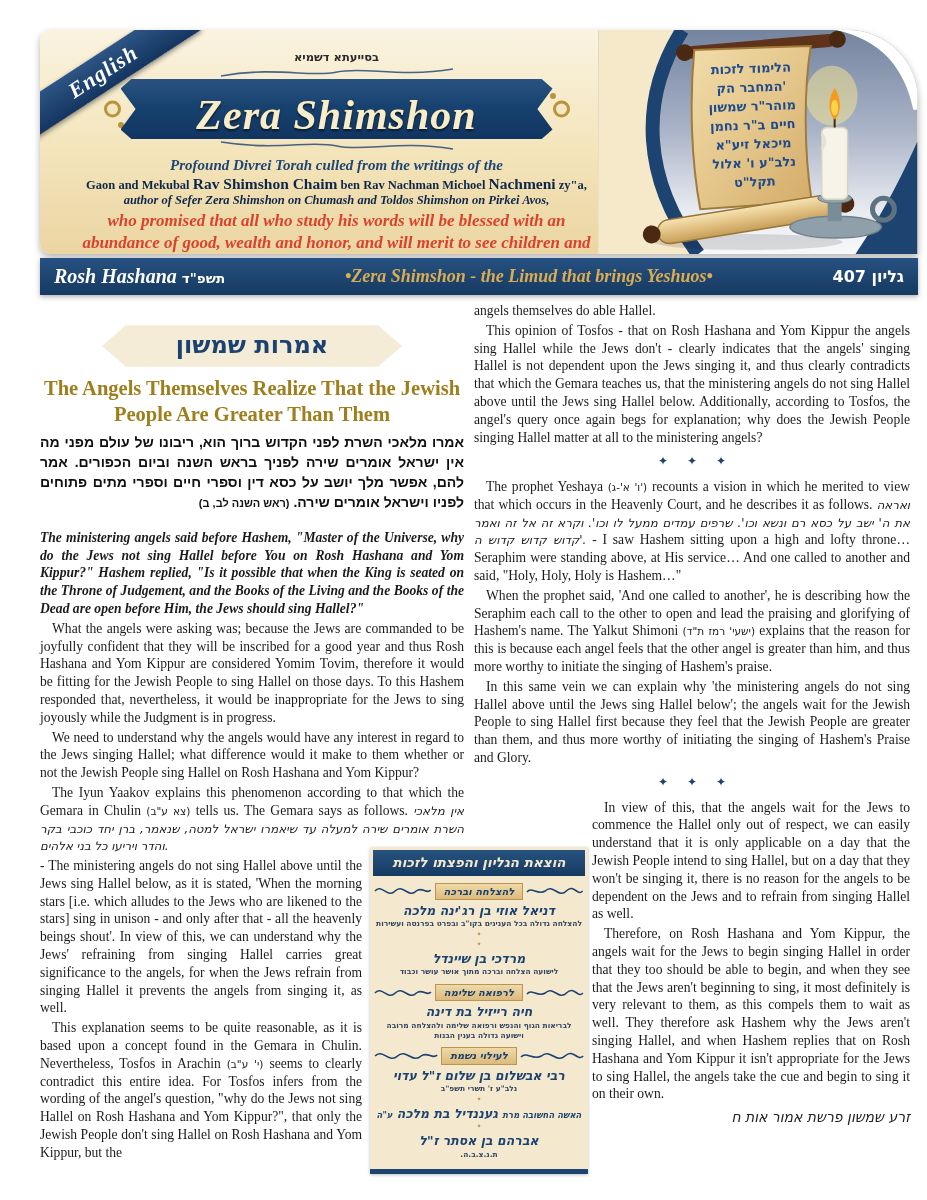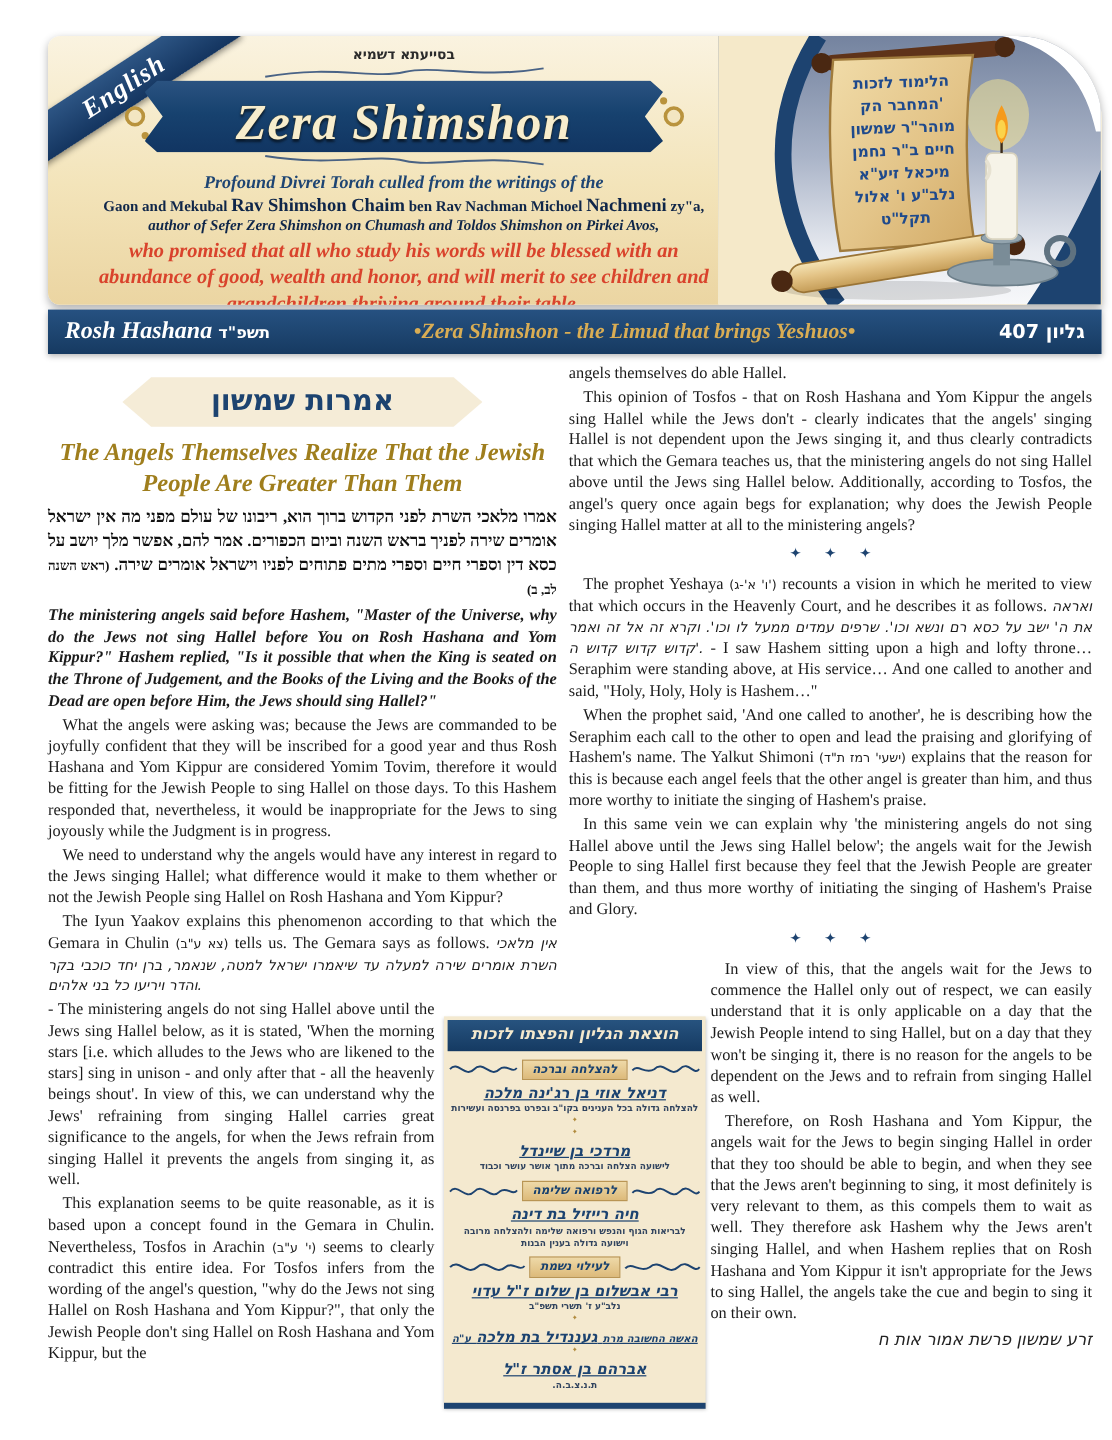--- a/index.html
+++ b/index.html
@@ -9,21 +9,21 @@
   
   .masthead{position:absolute;left:40px;top:30px;width:878px;height:224px;overflow:hidden;
             border-radius:10px 70px 0 10px;box-shadow:0 3px 7px rgba(0,0,0,.3);
             background:linear-gradient(180deg,#faf3e0 0%,#f3e4ba 55%,#ebd5a2 100%);}
   .mast-art{position:absolute;top:0;right:0;width:320px;height:224px;}
   .mast-art svg{display:block;width:100%;height:100%;}
   .ribbon{position:absolute;left:-42px;top:24px;width:210px;transform:rotate(-33deg);
           background:linear-gradient(180deg,#2d5584,#143560);color:#fff;text-align:center;
           font-style:italic;font-weight:bold;font-size:22px;padding:5px 0;letter-spacing:1px;
           box-shadow:0 2px 5px rgba(0,0,0,.45);}
-  .mast-center{position:absolute;left:24px;top:8px;width:545px;text-align:center;}
+  .mast-center{position:absolute;left:24px;top:20px;width:545px;text-align:center;}
   .bsd{font-family:"DejaVu Sans",sans-serif;font-weight:bold;font-size:11.5px;color:#2b2b2b;margin-bottom:2px;}
   .flourish{height:13px;line-height:0;}
   .plaque-wrap{position:relative;width:470px;margin:0 auto;}
   .plaque{position:relative;width:432px;height:60px;margin:0 auto;display:flex;align-items:flex-end;justify-content:center;
           background:linear-gradient(180deg,#2b5381 0%,#17426f 45%,#113562 100%);
           clip-path:polygon(2.5% 0,97.5% 0,100% 16%,96.5% 50%,100% 84%,97.5% 100%,2.5% 100%,0 84%,3.5% 50%,0 16%);}
   .plaque-title{margin:0;font-size:42px;font-style:italic;font-weight:bold;color:#f7edcd;
           text-shadow:0 2px 2px rgba(0,0,0,.55),0 0 1px #5c4a14;letter-spacing:1px;white-space:nowrap;}
   .ring{position:absolute;top:50%;width:11px;height:11px;border:3px solid #b9933d;border-radius:50%;
         transform:translateY(-50%);background:#f3e6c2;}
@@ -44,33 +44,33 @@
   .tb-left{color:#fff;font-weight:bold;font-style:italic;font-size:20px;}
   .tb-left .he{font-size:13.5px;font-family:"DejaVu Sans",sans-serif;font-style:normal;}
   .tb-center{color:#d9ad54;font-weight:bold;font-style:italic;font-size:18px;}
   .tb-right{color:#fff;font-weight:bold;font-size:16px;font-family:"DejaVu Sans",sans-serif;direction:rtl;}
 
   
   .main{position:absolute;left:40px;top:302px;width:878px;height:890px;font-size:13.6px;
         line-height:1.31;text-align:justify;}
   .main p{margin:0 0 2px;text-indent:12px;}
   .main p.noind{text-indent:0;}
-  .col-left{position:absolute;left:0;top:11px;width:424px;}
+  .col-left{position:absolute;left:0;top:22px;width:424px;}
   .col-right{position:absolute;left:434px;top:0;width:436px;}
   .narrow-l{width:322px;}
   .narrow-r{width:318px;margin-left:auto;}
 
   .banner{width:300px;height:44px;margin:0 auto;display:flex;align-items:center;justify-content:center;
           background:#f5ecd7;filter:drop-shadow(0 1px 1px rgba(120,100,60,.55));
           clip-path:polygon(0 50%,8% 3%,92% 3%,100% 50%,92% 97%,8% 97%);}
   .banner-text{direction:rtl;font-family:"DejaVu Sans",sans-serif;font-weight:bold;font-size:24px;color:#1c4370;}
-  .heading{text-align:center;font-size:20.5px;line-height:1.25;font-weight:bold;font-style:italic;
+  .heading{text-align:center;font-size:20.5px;line-height:1.25;font-weight:bold;
            color:#9f7e1d;margin:8px 0 6px;}
-  .heb-quote{direction:rtl;text-align:justify;font-family:Liberation Serif, serif;font-weight:bold;
-             font-size:14px;line-height:1.42;color:#101010;margin:2px 0 2px;}
+  .heb-quote{direction:rtl;text-align:justify;font-family:Liberation Sans, sans-serif;font-weight:bold;
+             font-size:14px;line-height:1.42;color:#101010;margin:2px 0 16px;}
   .heb-quote .src{font-size:11px;}
   .translation{font-weight:bold;font-style:italic;margin-bottom:5px;}
   .he-inline{font-family:"DejaVu Sans",sans-serif;font-style:italic;font-size:11.8px;}
   .ref{font-family:"DejaVu Sans",sans-serif;font-size:10.5px;}
   .sep{text-align:center;color:#1d4370;font-size:12px;word-spacing:16px;margin:8px 0;}
   .source-line{direction:rtl;text-align:right;font-family:"DejaVu Sans",sans-serif;font-style:italic;
                font-size:14px;margin-top:5px;color:#222;}
 
   
   .dedication{position:absolute;left:330px;top:545px;width:218px;background:#f4e9cf;
@@ -79,21 +79,21 @@
               font-family:"DejaVu Sans",sans-serif;font-style:italic;font-weight:bold;font-size:13.5px;
               padding:4px 0;margin:3px 3px 0;}
   .ded-divider{display:flex;align-items:center;gap:3px;margin:7px 4px 3px;}
   .fil{flex:1;height:12px;min-width:10px;}
   .fil svg{display:block;width:100%;height:100%;}
   .ded-label{background:linear-gradient(180deg,#eed9a8,#ddba7a);border:1px solid #b99554;color:#17406e;
              font-family:"DejaVu Sans",sans-serif;font-weight:bold;font-style:italic;font-size:10px;
              padding:1px 8px;white-space:nowrap;}
   .ded-entry{text-align:center;margin:2px 5px;}
   .ded-name{direction:rtl;font-family:"DejaVu Sans",sans-serif;font-weight:bold;font-style:italic;
-            font-size:12.5px;color:#1c4370;line-height:1.25;text-decoration:underline;}
+            font-size:12.5px;color:#1c4370;line-height:1.25;}
   .ded-name .sm{font-size:8.5px;}
   .ded-sub{direction:rtl;font-family:"DejaVu Sans",sans-serif;font-weight:bold;font-size:7.5px;
            color:#31445f;margin-top:1px;line-height:1.3;}
   .ded-star{text-align:center;color:#b08a3c;font-size:6px;margin:2px 0;}
 </style>
 </head>
 <body>
 
 <div class="page">
 

